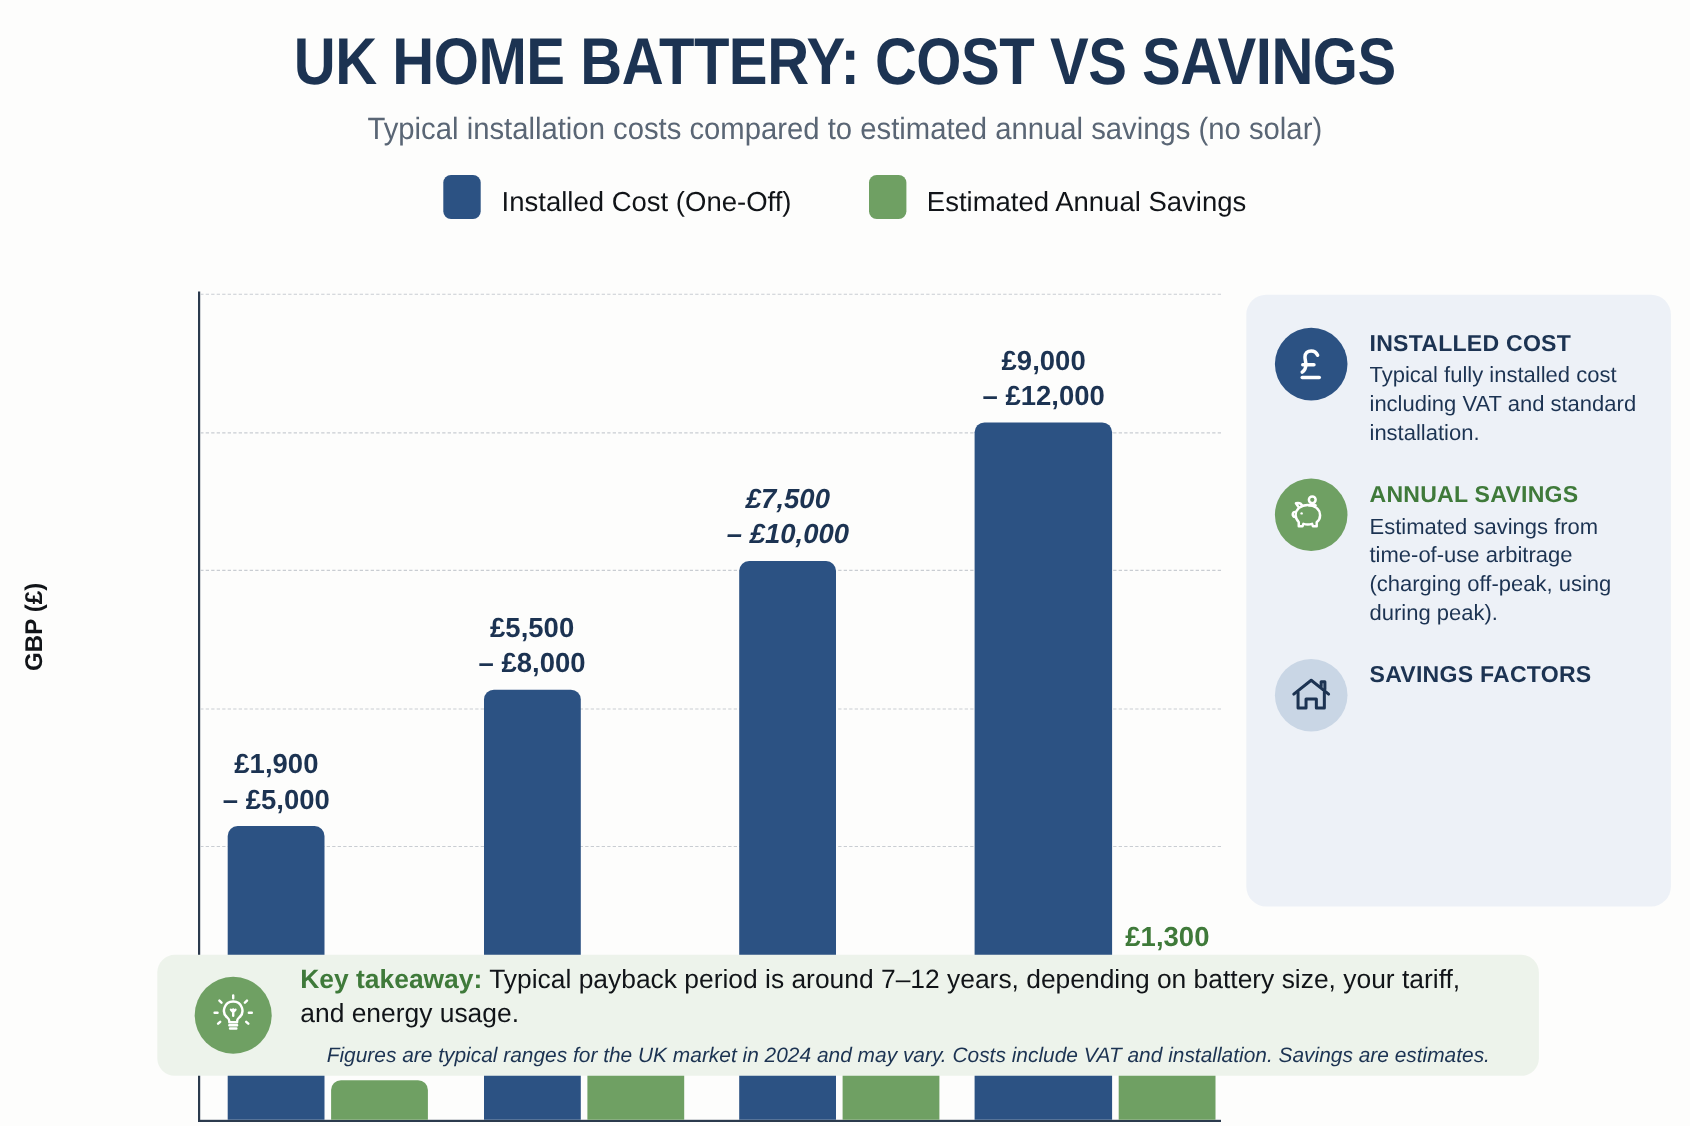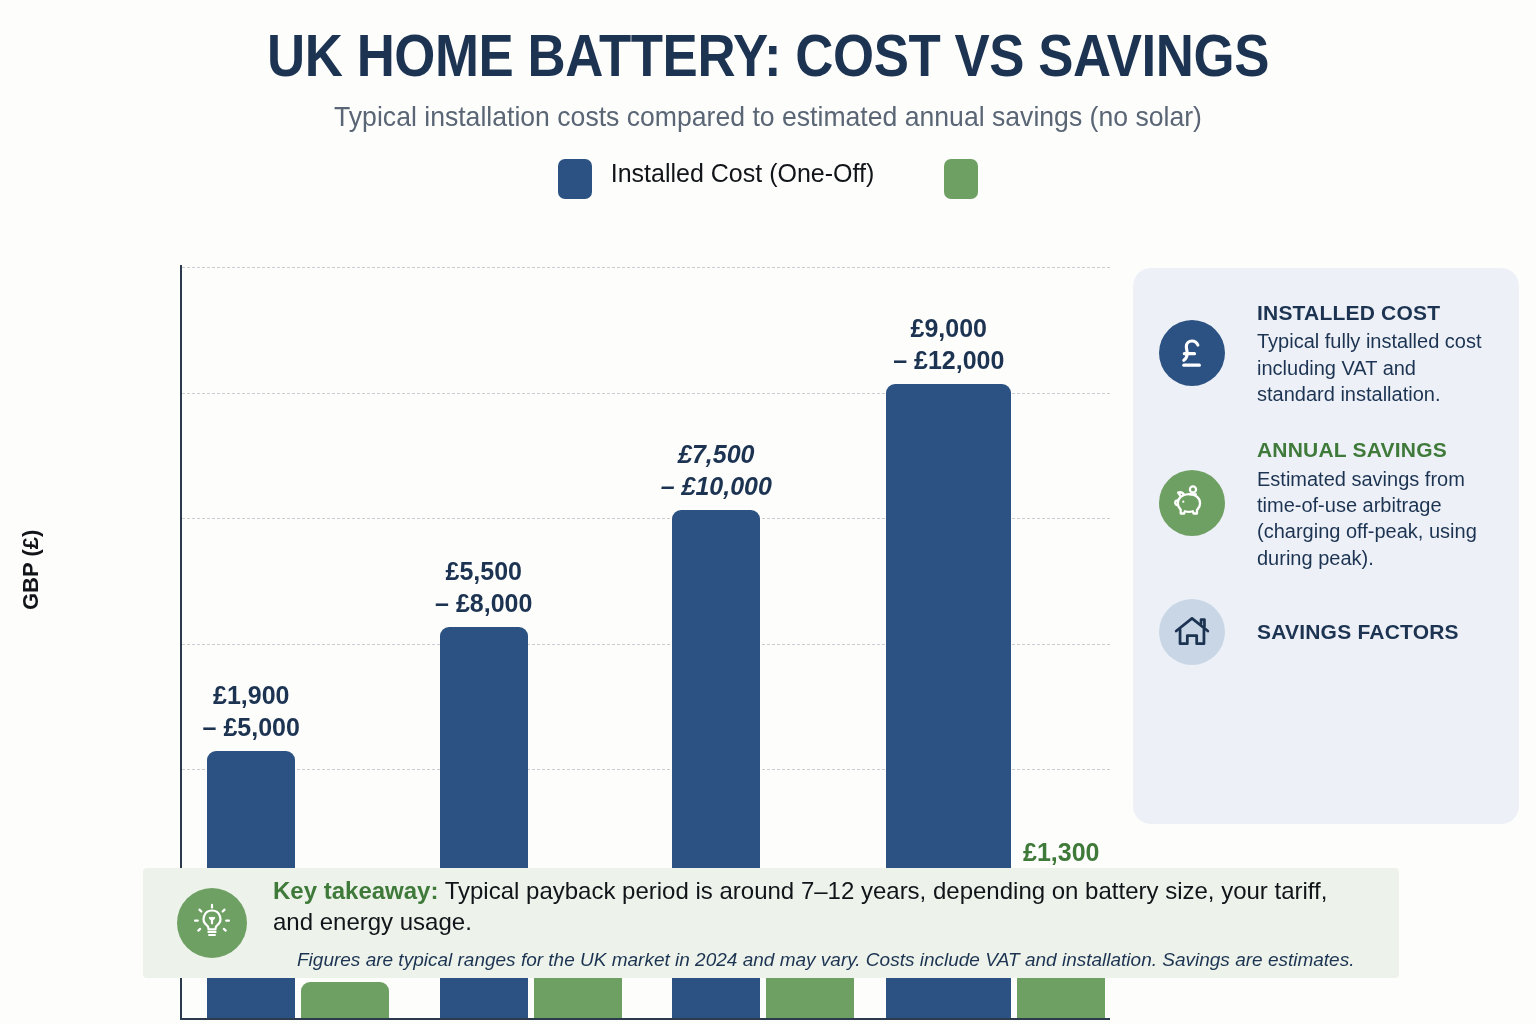--- a/index.html
+++ b/index.html
@@ -19,21 +19,21 @@
     transform:scaleX(0.88);transform-origin:center;
   }
   .subtitle{
     font-size:28px;color:#5A6675;margin-top:14px;font-weight:400;
     transform:scaleX(0.95);transform-origin:center;
   }
   .legend{
     display:flex;justify-content:center;align-items:center;
     gap:70px;margin-top:26px;
   }
-  .legend-item{display:flex;align-items:flex-start;gap:19px;}
+  .legend-item{display:flex;align-items:flex-end;gap:19px;}
   .swatch{width:34px;height:40px;border-radius:7px;}
   .legend-label{font-size:25px;color:#111418;}
 
   
   .chart-wrap{
     position:absolute;left:0;top:255px;width:1130px;height:600px;
   }
   .ylabel{
     position:absolute;left:18px;top:255px;
     transform:rotate(-90deg);transform-origin:left top;
@@ -65,41 +65,41 @@
   }
   .bar.cost .barlab{color:#1C3352;}
   .bar.save .barlab{color:#3F7A3A;}
 
   
   .side{
     position:absolute;left:1133px;top:268px;width:386px;height:556px;
     background:#EDF1F7;border-radius:18px;padding:30px 24px 0 26px;
     box-sizing:border-box;
   }
-  .side-item{display:flex;gap:32px;margin-bottom:28px;align-items:center;}
+  .side-item{display:flex;gap:20px;margin-bottom:28px;}
   .circle{
     width:66px;height:66px;border-radius:50%;flex:0 0 66px;
     display:flex;align-items:center;justify-content:center;
   }
   .c-blue{background:#2C5283;}
   .c-green{background:#6FA063;}
   .c-light{background:#C9D6E5;}
   .side-txt{padding-top:2px;}
   .side-head{
     font-size:21px;font-weight:bold;letter-spacing:0.2px;line-height:1.2;
     margin-bottom:3px;
   }
   .h-blue{color:#1C3352;}
   .h-green{color:#3F7A3A;}
   .side-body{font-size:20px;color:#1C3352;line-height:1.32;}
 
   
   .takeaway{
     position:absolute;left:143px;top:868px;width:1256px;height:110px;
-    background:#EDF3EB;border-radius:4px;
+    background:#EDF3EB;border-radius:16px;
     display:flex;align-items:center;gap:26px;padding:0 34px;
     box-sizing:border-box;
   }
   .bulb-circle{
     width:70px;height:70px;border-radius:50%;background:#6FA063;flex:0 0 70px;
     display:flex;align-items:center;justify-content:center;
   }
   .take-line1{font-size:24px;line-height:1.3;color:#111418;}
   .take-key{color:#3F7A3A;font-weight:bold;}
   .take-line2{font-size:19px;font-style:italic;color:#1C3352;margin-top:12px;margin-left:24px;}
@@ -111,20 +111,21 @@
   <div class="title">UK HOME BATTERY: COST VS SAVINGS</div>
   <div class="subtitle">Typical installation costs compared to estimated annual savings (no solar)</div>
 
   <div class="legend">
     <div class="legend-item">
       <span class="swatch" style="background:#2C5283"></span>
       <span class="legend-label">Installed Cost (One-Off)</span>
     </div>
     <div class="legend-item">
       <span class="swatch" style="background:#6FA063"></span>
+      <span class="legend-label">Estimated Annual Savings</span>
     </div>
   </div>
 </div>
 
 <div class="ylabel" style="top:610px;">GBP (£)</div>
 
 <div class="chart-wrap">
   <div class="plot" id="plot">
       <div class="gridline" style="top: 629.5px;"></div>
       <div class="gridline" style="top: 504px;"></div>

